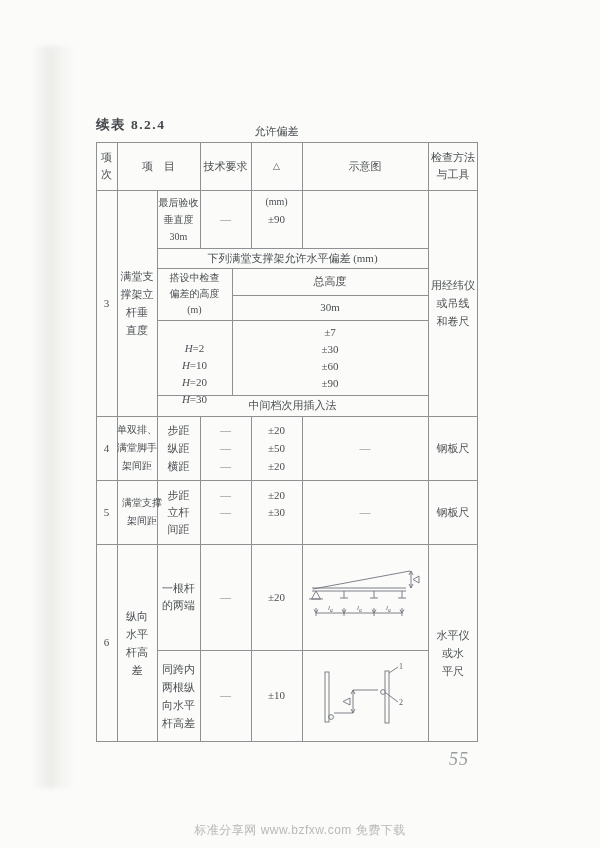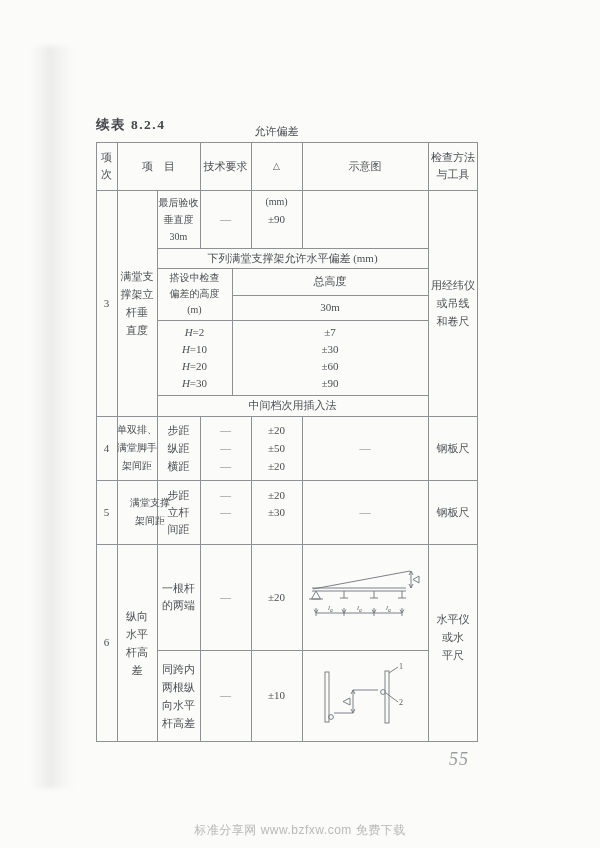--- a/index.html
+++ b/index.html
@@ -131,21 +131,21 @@
       <div class="ln">搭设中检查</div>
       <div class="ln">偏差的高度</div>
       <div class="ln">(m)</div>
     </div>
     <div class="c" style="left:136px;top:126px;width:196px;height:27px">
       <div class="ln">总高度</div>
     </div>
     <div class="c" style="left:136px;top:153px;width:196px;height:25px">
       <div class="ln">30m</div>
     </div>
-    <div class="c" style="left:61px;top:178px;width:75px;height:75px">
+    <div class="c" style="left:61px;top:194px;width:75px;height:75px">
       <div class="ln"><span class="it">H</span><span>=2</span></div>
       <div class="ln"><span class="it">H</span><span>=10</span></div>
       <div class="ln"><span class="it">H</span><span>=20</span></div>
       <div class="ln"><span class="it">H</span><span>=30</span></div>
     </div>
     <div class="c" style="left:136px;top:178px;width:196px;height:75px">
       <div class="ln">±7</div>
       <div class="ln">±30</div>
       <div class="ln">±60</div>
       <div class="ln">±90</div>
@@ -185,21 +185,21 @@
     <div class="c" style="left:206px;top:274px;width:126px;height:64px">
       <div class="ln dash">—</div>
     </div>
     <div class="c" style="left:332px;top:274px;width:50px;height:64px">
       <div class="ln">钢板尺</div>
     </div>
 
     <div class="c" style="left:0;top:338px;width:21px;height:64px">
       <div class="ln">5</div>
     </div>
-    <div class="c sm lh18" style="left:34px;top:338px;width:40px;height:64px">
+    <div class="c sm lh18" style="left:26px;top:338px;width:40px;height:64px">
       <div class="ln">满堂支撑</div>
       <div class="ln">架间距</div>
     </div>
     <div class="c" style="left:61px;top:338px;width:43px;height:64px">
       <div class="ln">步距</div>
       <div class="ln">立杆</div>
       <div class="ln">间距</div>
     </div>
     <div class="c" style="left:104px;top:338px;width:51px;height:47px">
       <div class="ln dash">—</div>
@@ -240,21 +240,21 @@
       <div class="ln">两根纵</div>
       <div class="ln">向水平</div>
       <div class="ln">杆高差</div>
     </div>
     <div class="c" style="left:104px;top:508px;width:51px;height:91px">
       <div class="ln dash">—</div>
     </div>
     <div class="c" style="left:155px;top:508px;width:51px;height:91px">
       <div class="ln">±10</div>
     </div>
-    <div class="c lh18" style="left:332px;top:396px;width:50px;height:197px">
+    <div class="c lh18" style="left:332px;top:412px;width:50px;height:197px">
       <div class="ln">水平仪</div>
       <div class="ln">或水</div>
       <div class="ln">平尺</div>
     </div>
 
     <svg style="position:absolute;left:206px;top:416px" width="118" height="60" viewBox="0 0 118 60">
       <g class="diag">
         <line x1="10" y1="30" x2="104" y2="30"></line>
         <line x1="10" y1="33" x2="104" y2="33"></line>
         <line x1="11" y1="31" x2="108" y2="13"></line>

